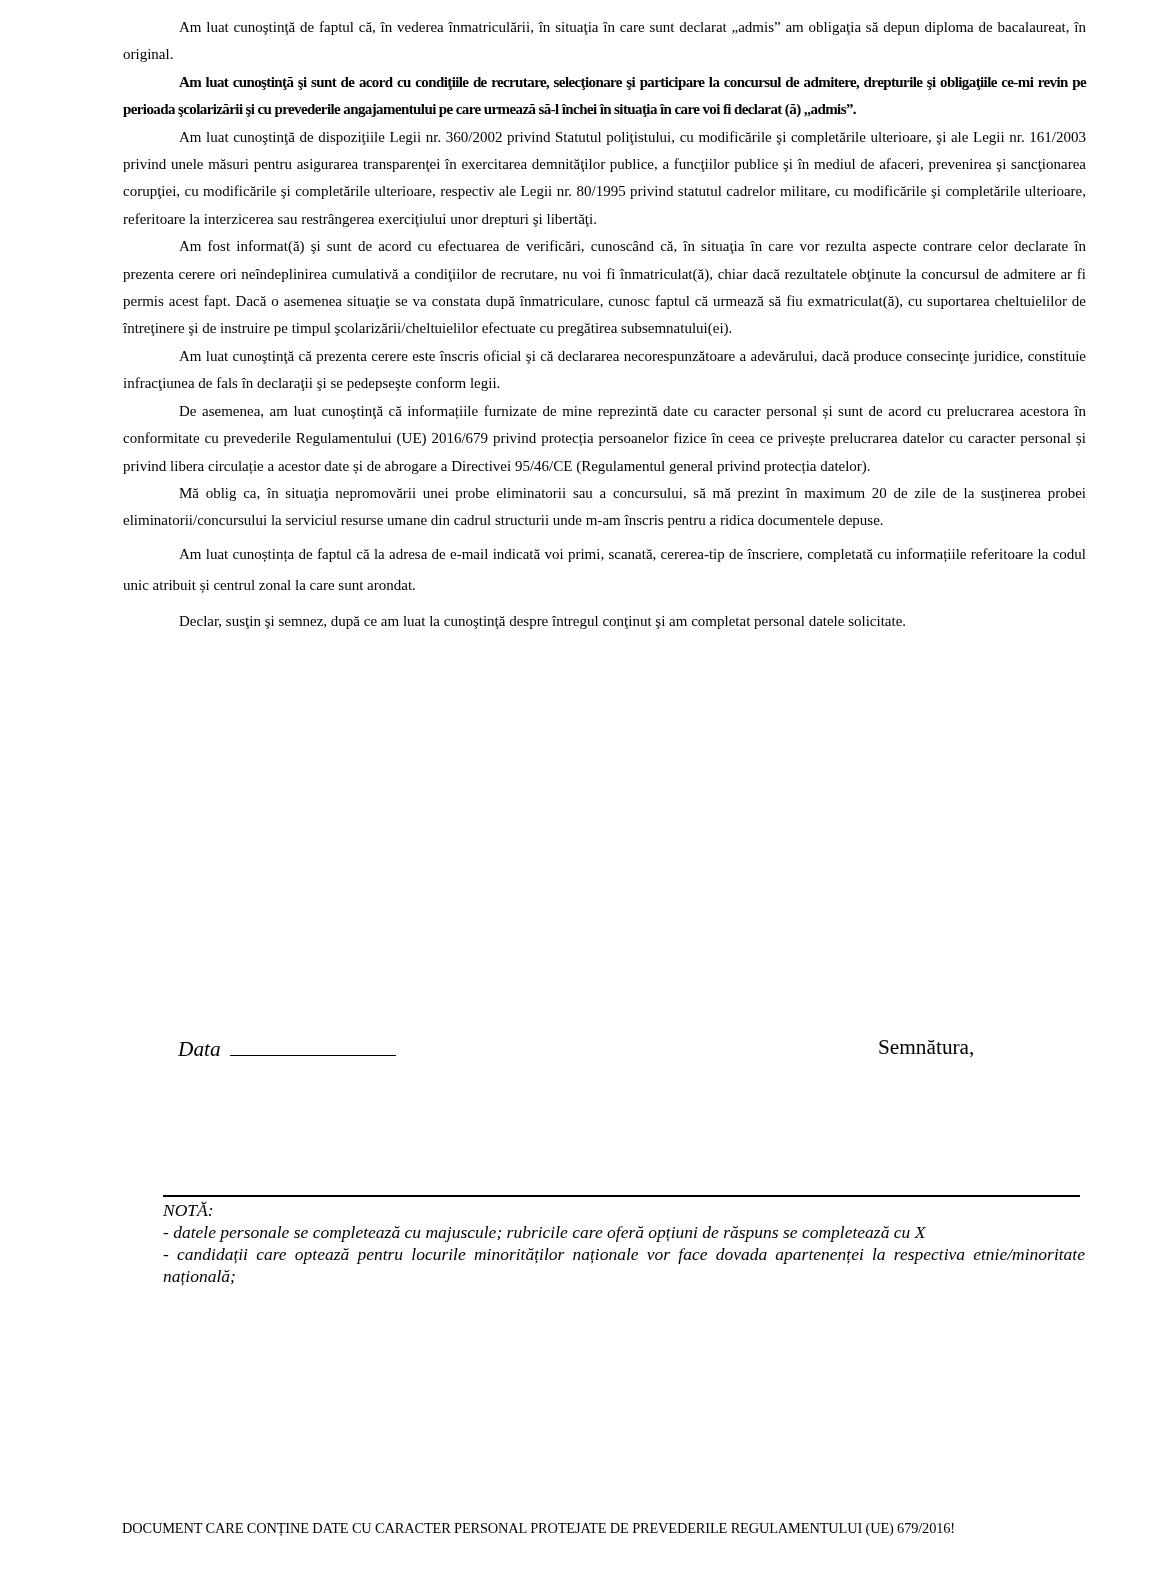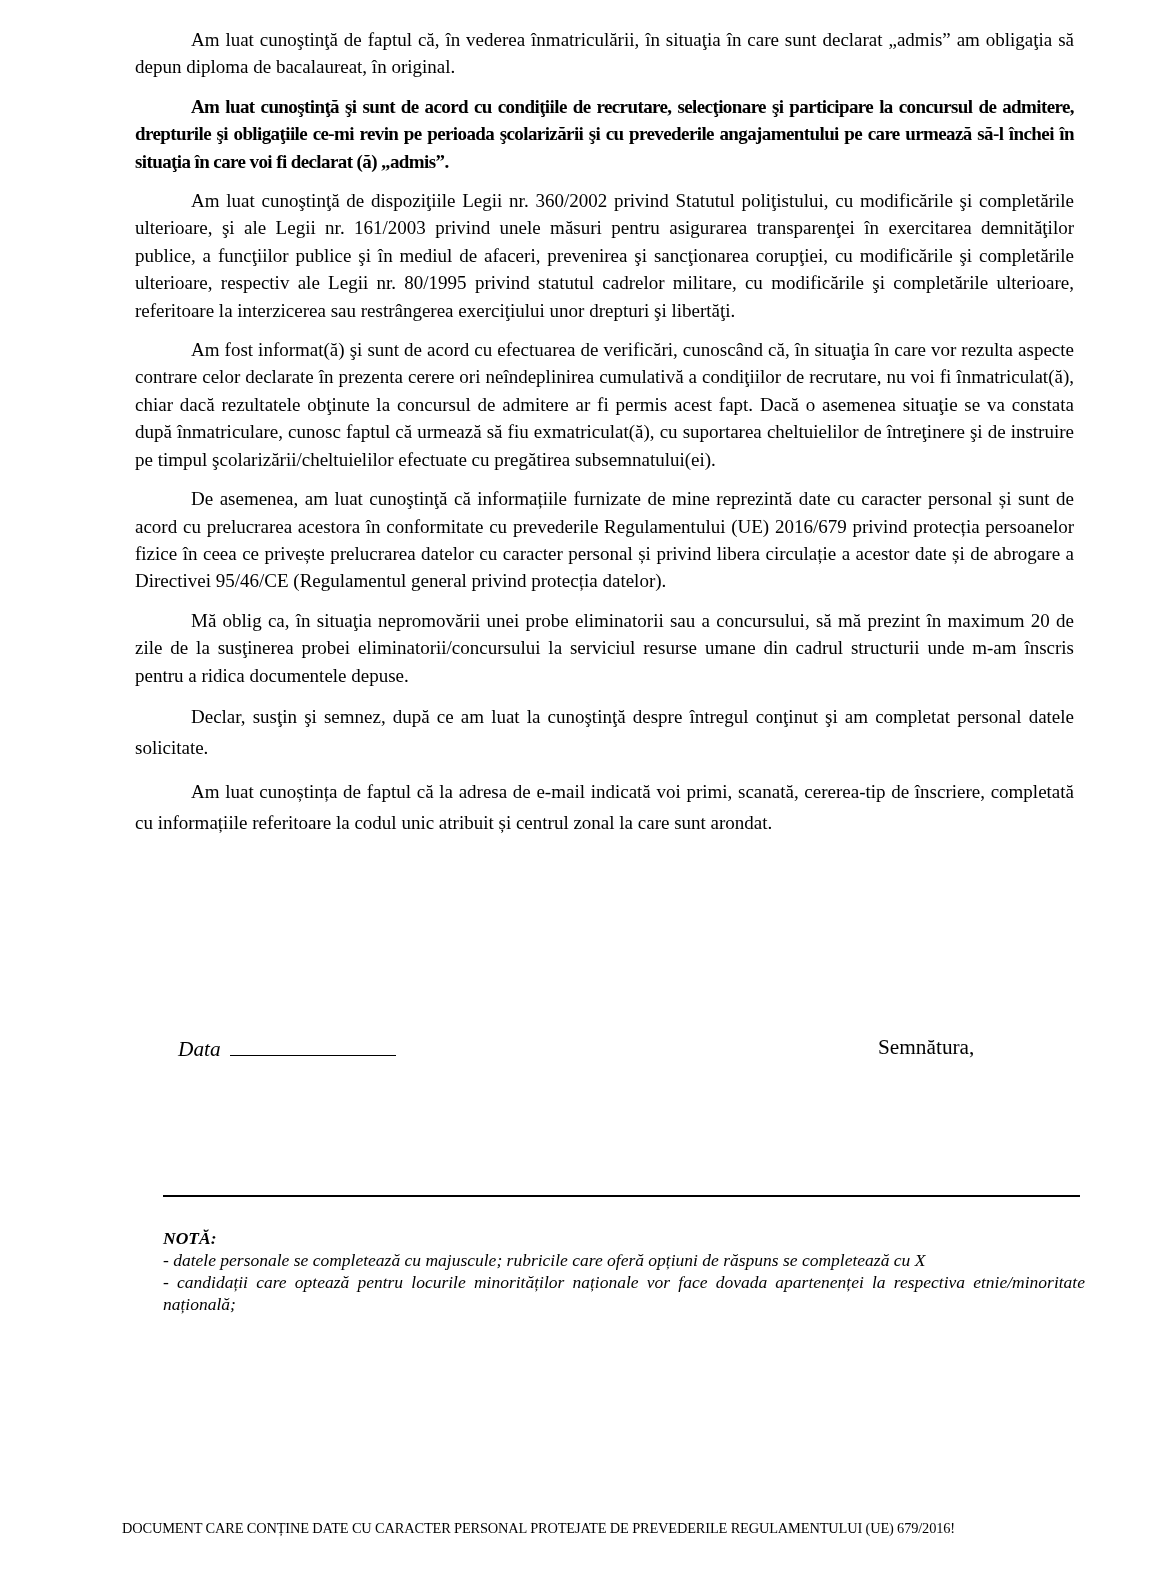--- a/index.html
+++ b/index.html
@@ -1,42 +1,43 @@
 <!DOCTYPE html>
 <html><head>
 <meta charset="utf-8">
 <style>
   html, body { margin: 0; padding: 0; background: #ffffff; }
   body { width: 1155px; height: 1582px; position: relative; overflow: hidden;
          font-family: "Liberation Serif", "DejaVu Serif", serif; color: #000; }
   .page { position: absolute; left: 123px; top: 14px; width: 963px; }
-  .para { font-size: 19px; line-height: 27.4px; text-align: justify; text-indent: 56px; margin: 12px; }
+  .para { font-size: 15px; line-height: 27.4px; text-align: justify; text-indent: 56px; margin: 0; }
   .para.spaced { line-height: 31.5px; margin-top: 4px; }
   .para.condensed { letter-spacing: -0.6px; font-weight: bold; }
   .sig-row { position: absolute; top: 1035px; left: 178px; width: 760px; font-size: 21.3px; }
   .sig-date { position: absolute; left: 0; top: 0; font-style: italic; }
   .sig-date .blank { display: inline-block; width: 166px; border-bottom: 1px solid #000; height: 20px; vertical-align: baseline; margin-left: 4px; }
   .sig-sign { position: absolute; left: 652px; top: 0; margin-left: 48px; }
   .note-rule { position: absolute; left: 163px; top: 1195px; width: 917px; border-top: 2px solid #000; }
   .note { position: absolute; left: 163px; top: 1199px; width: 922px; font-style: italic; font-size: 17.5px; line-height: 22px; text-align: justify; }
-  .note-title { font-weight: bold; margin-top: 28px; }
+  .note-title { font-weight: normal; }
   .footer { position: absolute; left: 122px; top: 1520px; font-size: 14.4px; letter-spacing: -0.15px; white-space: nowrap; }
 </style>
 </head>
 <body>
 
 <div class="page">
   <p class="para">Am luat cunoştinţă de faptul că, în vederea înmatriculării, în situaţia în care sunt declarat „admis” am obligaţia să depun diploma de bacalaureat, în original.</p>
   <p class="para condensed">Am luat cunoştinţă şi sunt de acord cu condiţiile de recrutare, selecţionare şi participare la concursul de admitere, drepturile şi obligaţiile ce-mi revin pe perioada şcolarizării şi cu prevederile angajamentului pe care urmează să-l închei în situaţia în care voi fi declarat (ă) „admis”.</p>
   <p class="para">Am luat cunoştinţă de dispoziţiile Legii nr. 360/2002 privind Statutul poliţistului, cu modificările şi completările ulterioare, şi ale Legii nr. 161/2003 privind unele măsuri pentru asigurarea transparenţei în exercitarea demnităţilor publice, a funcţiilor publice şi în mediul de afaceri, prevenirea şi sancţionarea corupţiei, cu modificările şi completările ulterioare, respectiv ale Legii nr. 80/1995 privind statutul cadrelor militare, cu modificările şi completările ulterioare, referitoare la interzicerea sau restrângerea exerciţiului unor drepturi şi libertăţi.</p>
   <p class="para">Am fost informat(ă) şi sunt de acord cu efectuarea de verificări, cunoscând că, în situaţia în care vor rezulta aspecte contrare celor declarate în prezenta cerere ori neîndeplinirea cumulativă a condiţiilor de recrutare, nu voi fi înmatriculat(ă), chiar dacă rezultatele obţinute la concursul de admitere ar fi permis acest fapt. Dacă o asemenea situaţie se va constata după înmatriculare, cunosc faptul că urmează să fiu exmatriculat(ă), cu suportarea cheltuielilor de întreţinere şi de instruire pe timpul şcolarizării/cheltuielilor efectuate cu pregătirea subsemnatului(ei).</p>
+  <p class="para">Am luat cunoştinţă că prezenta cerere este înscris oficial şi că declararea necorespunzătoare a adevărului, dacă produce consecinţe juridice, constituie infracţiunea de fals în declaraţii şi se pedepseşte conform legii.</p>
   <p class="para">De asemenea, am luat cunoştinţă că informațiile furnizate de mine reprezintă date cu caracter personal și sunt de acord cu prelucrarea acestora în conformitate cu prevederile Regulamentului (UE) 2016/679 privind protecția persoanelor fizice în ceea ce privește prelucrarea datelor cu caracter personal și privind libera circulație a acestor date și de abrogare a Directivei 95/46/CE (Regulamentul general privind protecția datelor).</p>
   <p class="para">Mă oblig ca, în situaţia nepromovării unei probe eliminatorii sau a concursului, să mă prezint în maximum 20 de zile de la susţinerea probei eliminatorii/concursului la serviciul resurse umane din cadrul structurii unde m-am înscris pentru a ridica documentele depuse.</p>
+  <p class="para spaced">Am luat cunoștința de faptul că la adresa de e-mail indicată voi primi, scanată, cererea-tip de înscriere, completată cu informațiile referitoare la codul unic atribuit și centrul zonal la care sunt arondat.</p>
   <p class="para spaced">Declar, susţin şi semnez, după ce am luat la cunoştinţă despre întregul conţinut şi am completat personal datele solicitate.</p>
-  <p class="para spaced">Am luat cunoștința de faptul că la adresa de e-mail indicată voi primi, scanată, cererea-tip de înscriere, completată cu informațiile referitoare la codul unic atribuit și centrul zonal la care sunt arondat.</p>
 </div>
 
 <div class="sig-row">
   <div class="sig-date">
     <span>Data</span>
     <span class="blank"></span>
   </div>
   <div class="sig-sign">Semnătura,</div>
 </div>
 

